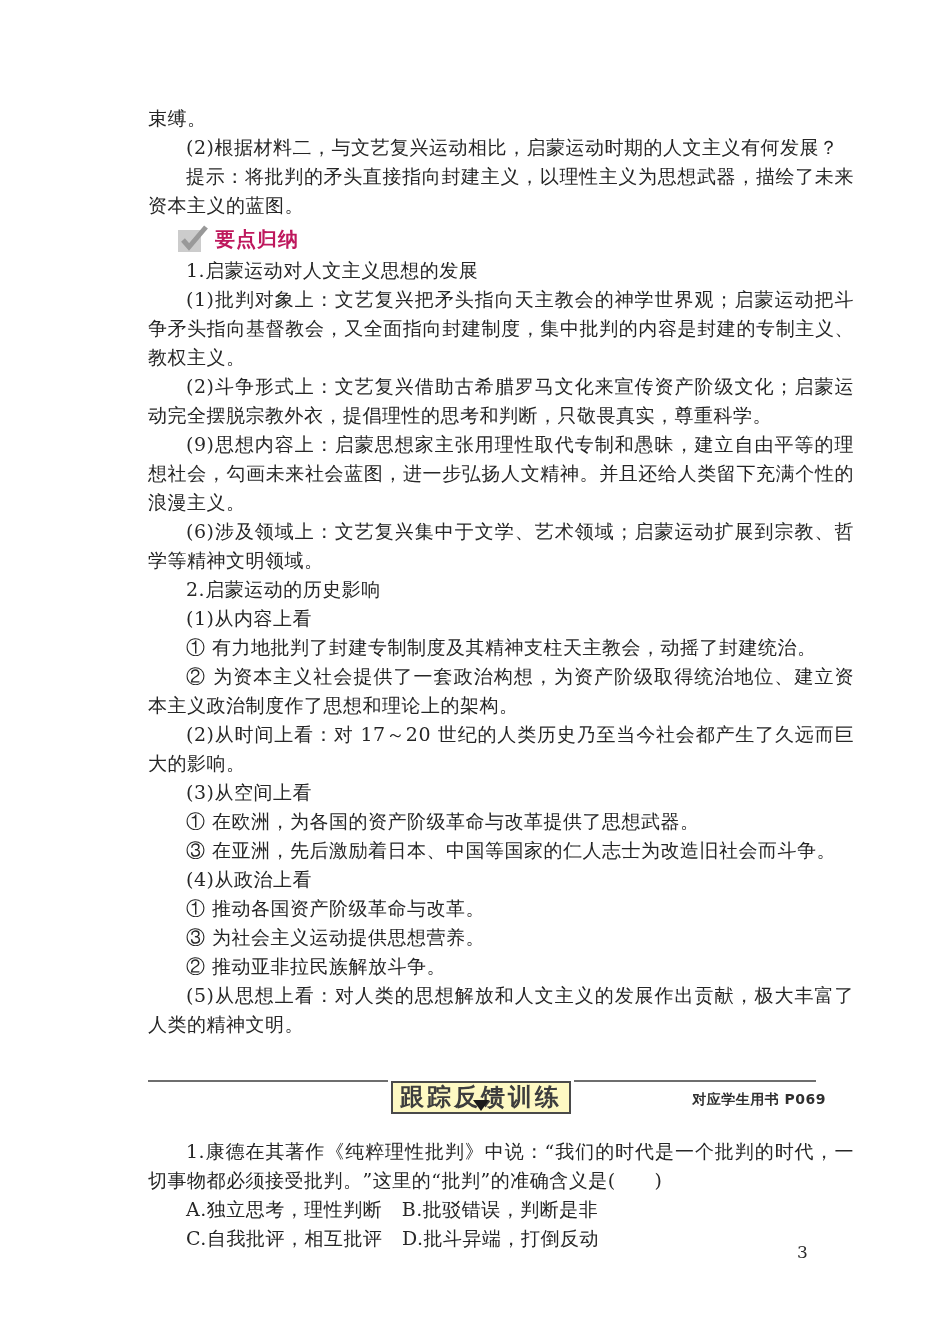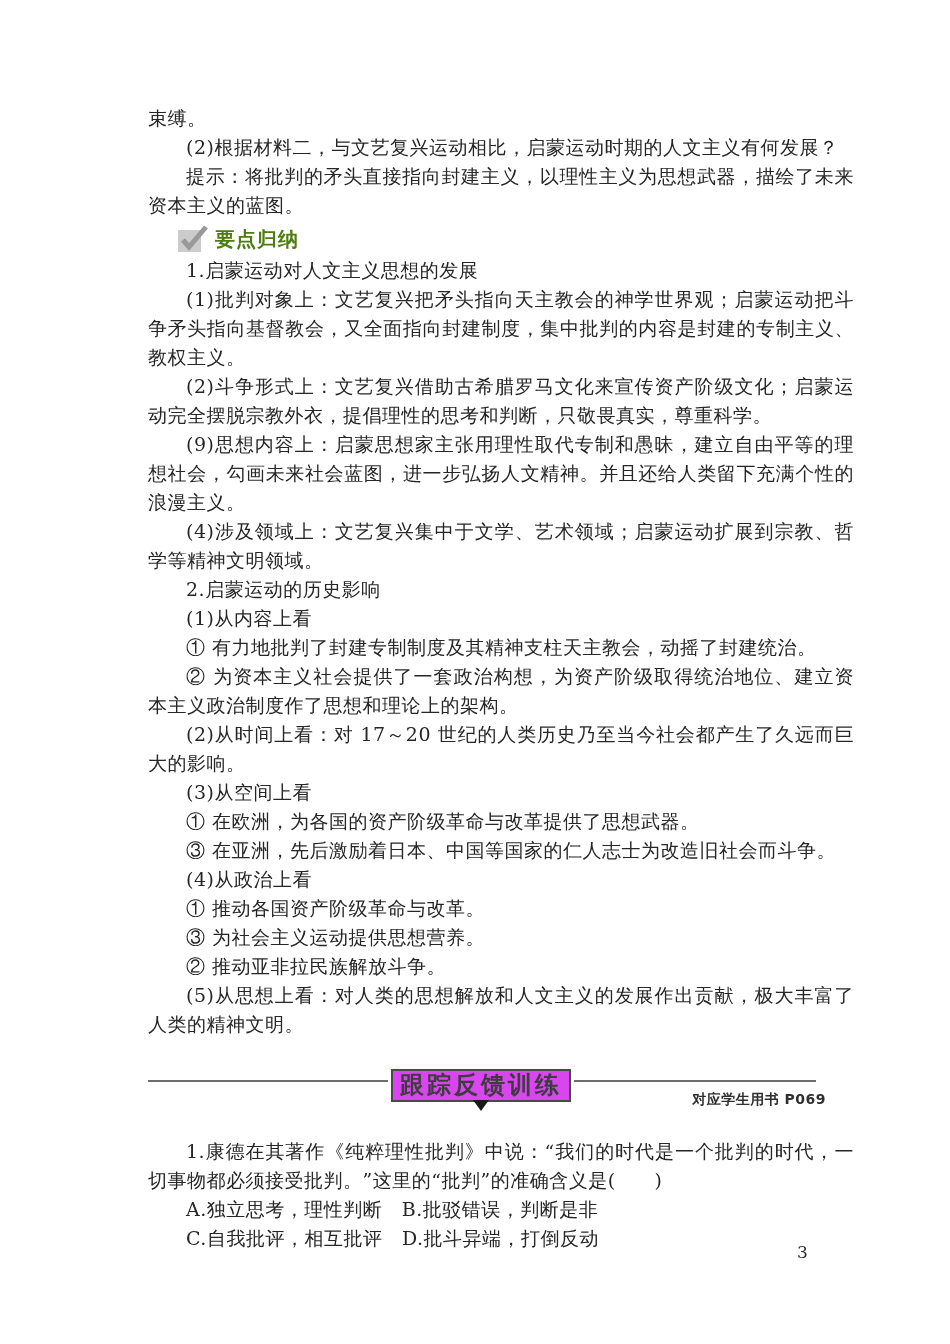--- a/index.html
+++ b/index.html
@@ -31,41 +31,41 @@
     align-items: center;
     gap: 7px;
     margin: 4px 0 2px 30px;
     height: 30px;
     text-indent: 0;
   }
   .kp-icon { width: 30px; height: 28px; flex: 0 0 auto; }
   .kp-title {
     font-weight: bold;
     font-size: 20px;
-    color: #4d7c0f;
+    color: #be185d;
     letter-spacing: 1px;
   }
 
   
   .banner {
     position: relative;
     height: 58px;
     margin-top: 26px;
     text-align: left;
   }
   .tb-line { position: absolute; top: 15px; height: 2px; background: #6e6e6e; }
   .tb-line.left  { left: 0;     width: 240px; }
   .tb-line.right { left: 426px; width: 242px; }
   .tb-box {
-    position: absolute; left: 243px; top: 4px;
+    position: absolute; left: 243px; top: 16px;
     width: 180px; height: 33px;
     border: 2px solid #4a4a4a;
     box-sizing: border-box;
     display: flex; align-items: center; justify-content: center;
-    background: #d946ef;
+    background: #fef9c3;
   }
   .tb-title {
     font-family: "DejaVu Sans", "Liberation Sans", sans-serif;
     font-weight: bold;
     font-size: 24px;
     letter-spacing: 3px;
     color: #3d3d3d;
     white-space: nowrap;
   }
   .tb-ref {
@@ -110,21 +110,21 @@
         <rect x="0" y="5" width="23" height="22" fill="#cccccc"></rect>
         <path d="M5 15 L11 22 L28 2" stroke="#999999" stroke-width="5" fill="none"></path>
       </svg>
       <span class="kp-title">要点归纳</span>
     </div>
 
     <p>1.启蒙运动对人文主义思想的发展</p>
     <p>(1)批判对象上：文艺复兴把矛头指向天主教会的神学世界观；启蒙运动把斗争矛头指向基督教会，又全面指向封建制度，集中批判的内容是封建的专制主义、教权主义。</p>
     <p>(2)斗争形式上：文艺复兴借助古希腊罗马文化来宣传资产阶级文化；启蒙运动完全摆脱宗教外衣，提倡理性的思考和判断，只敬畏真实，尊重科学。</p>
     <p>(9)思想内容上：启蒙思想家主张用理性取代专制和愚昧，建立自由平等的理想社会，勾画未来社会蓝图，进一步弘扬人文精神。并且还给人类留下充满个性的浪漫主义。</p>
-    <p>(4)涉及领域上：文艺复兴集中于文学、艺术领域；启蒙运动扩展到宗教、哲学等精神文明领域。</p>
+    <p>(6)涉及领域上：文艺复兴集中于文学、艺术领域；启蒙运动扩展到宗教、哲学等精神文明领域。</p>
     <p>2.启蒙运动的历史影响</p>
     <p>(1)从内容上看</p>
     <p>① 有力地批判了封建专制制度及其精神支柱天主教会，动摇了封建统治。</p>
     <p>② 为资本主义社会提供了一套政治构想，为资产阶级取得统治地位、建立资本主义政治制度作了思想和理论上的架构。</p>
     <p>(2)从时间上看：对 17～20 世纪的人类历史乃至当今社会都产生了久远而巨大的影响。</p>
     <p>(3)从空间上看</p>
     <p>① 在欧洲，为各国的资产阶级革命与改革提供了思想武器。</p>
     <p>③ 在亚洲，先后激励着日本、中国等国家的仁人志士为改造旧社会而斗争。</p>
     <p>(4)从政治上看</p>
     <p>① 推动各国资产阶级革命与改革。</p>

